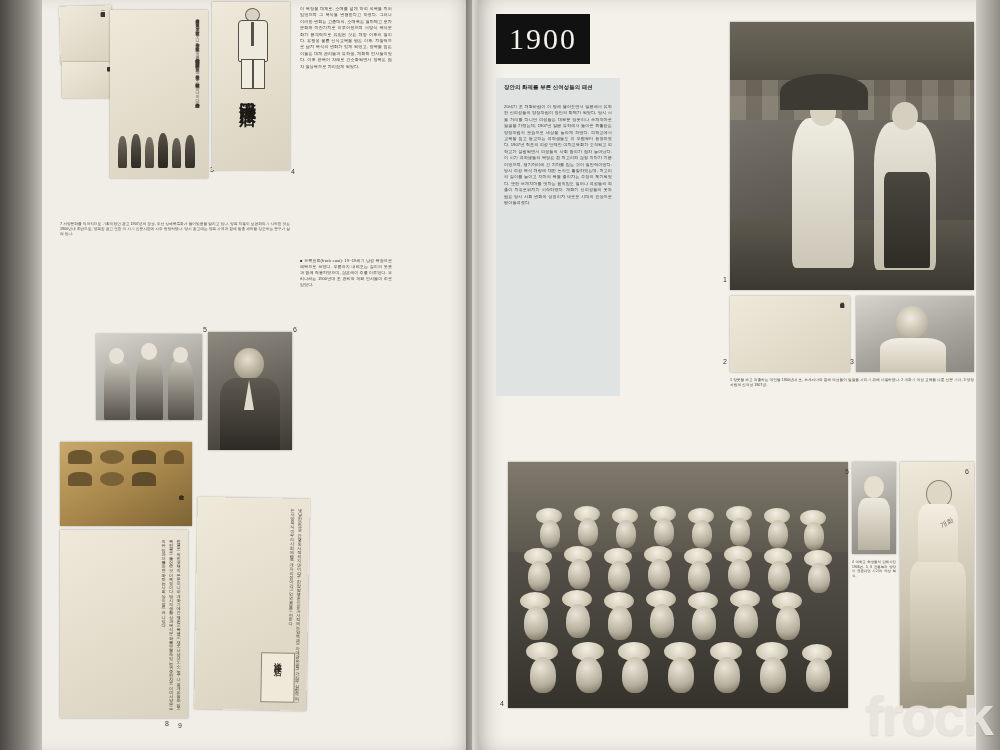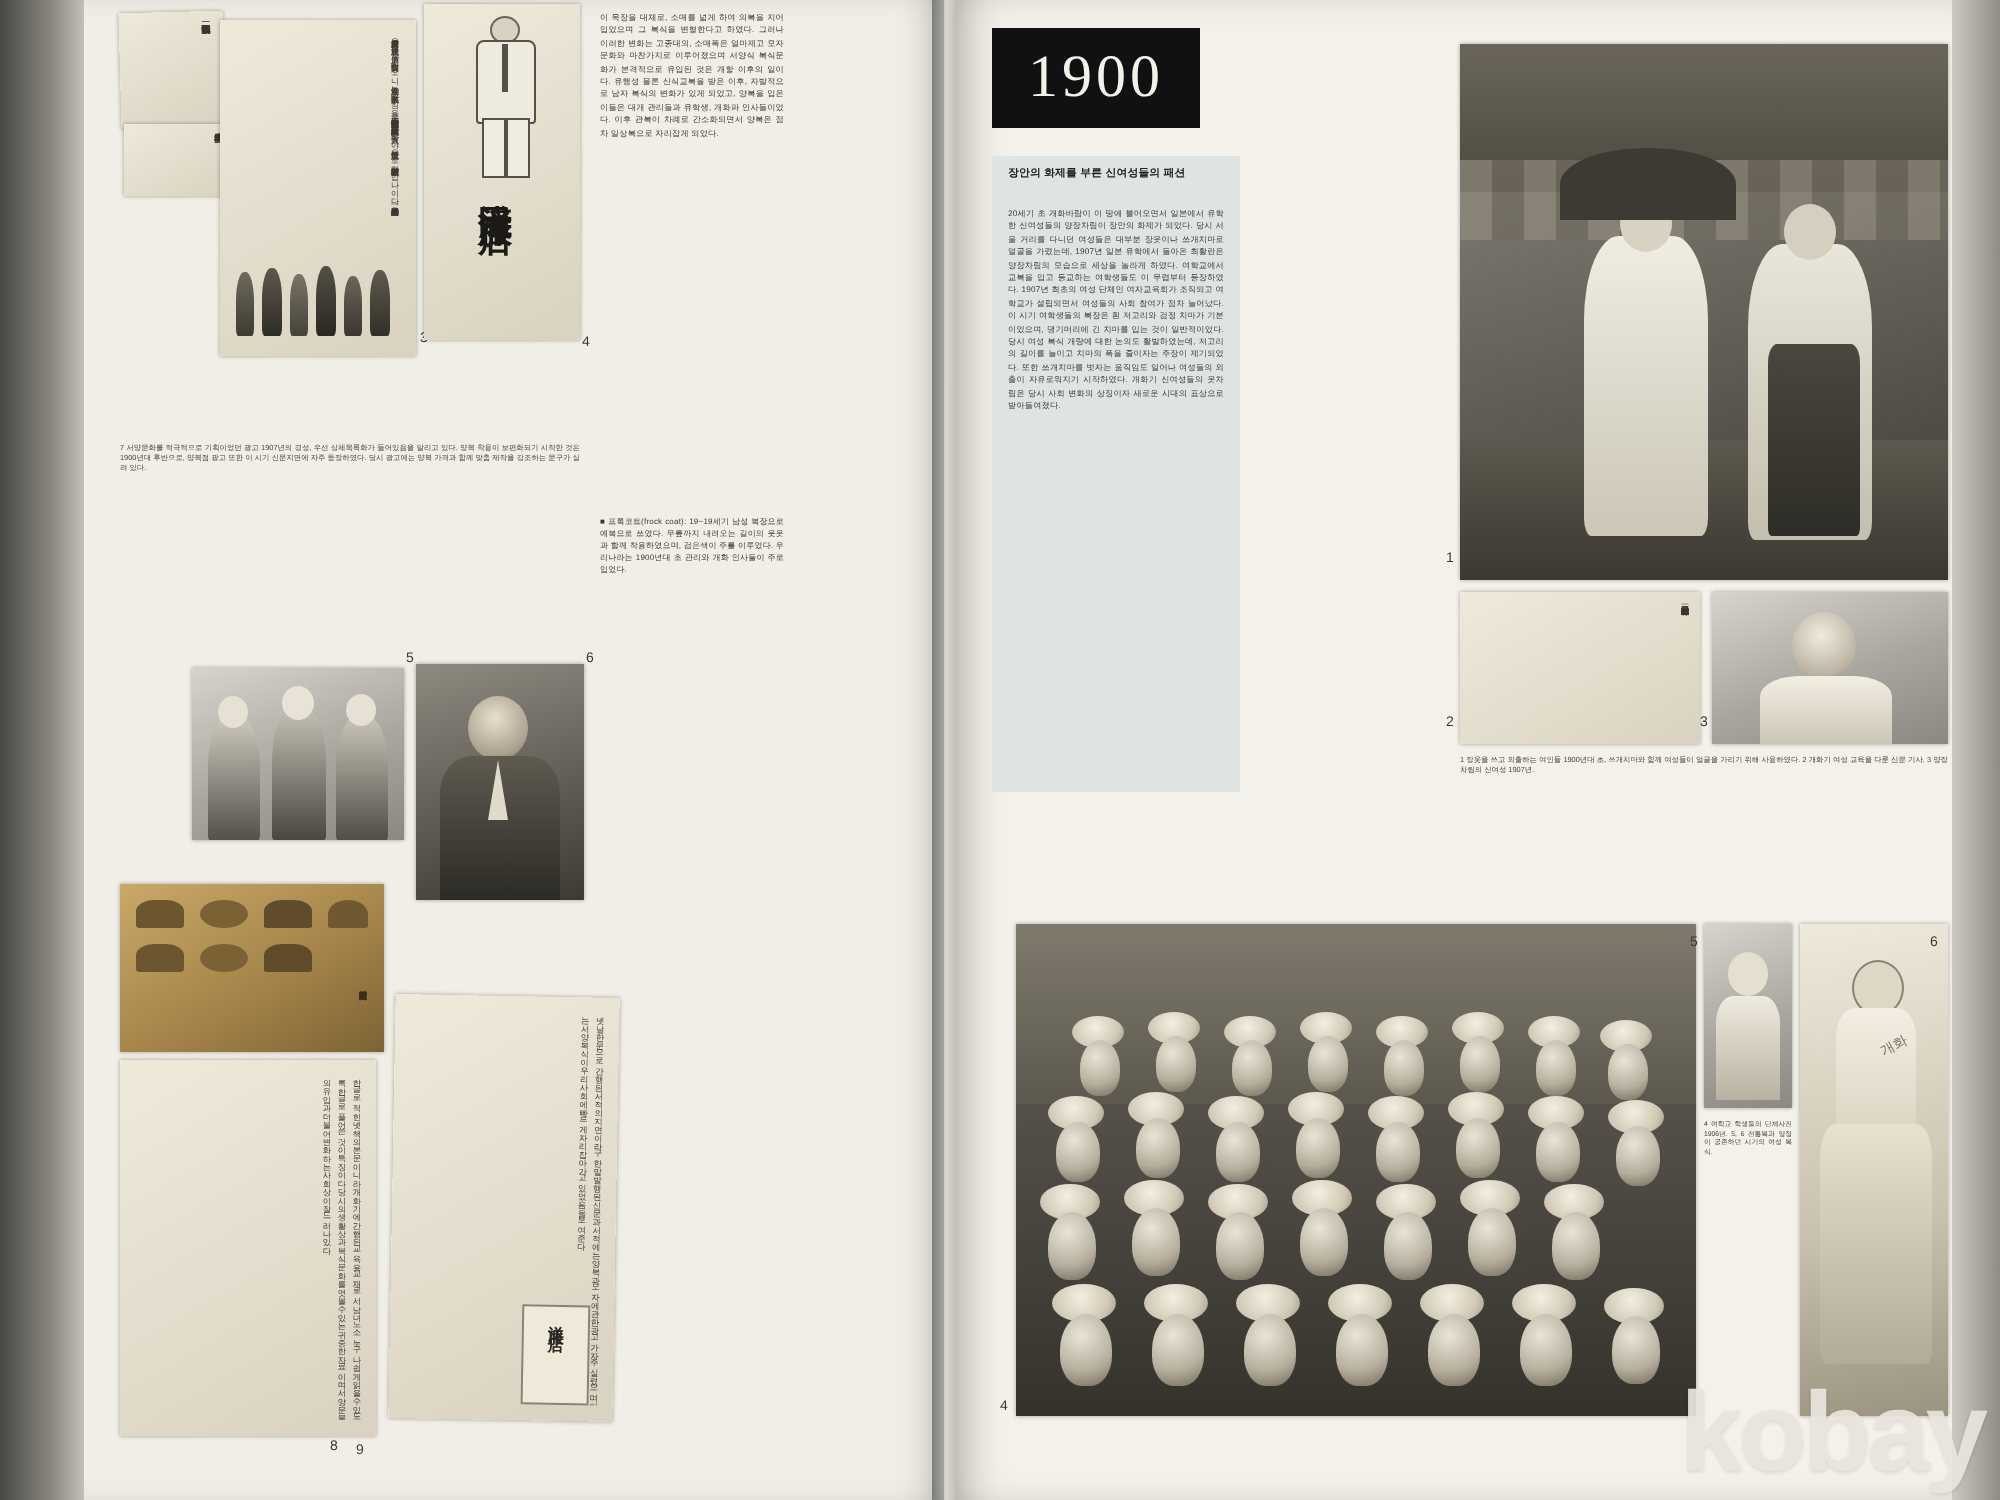--- a/index.html
+++ b/index.html
@@ -254,21 +254,21 @@
     <div class="photo ph-cream" style="left:196px;top:498px;width:112px;height:212px;transform:rotate(1deg);">
       <div class="vcol" style="left:6px;top:6px;height:198px;width:100px;font-size:4.2px;line-height:7.5px;">
         녯날한문으로간행된서적의지면이라구한말발행된신문과서적에는양복과모자에관한광고가자주실렸으며이는서양복식이우리사회에빠르게자리잡아가고있었음을보여준다
       </div>
       <div style="position:absolute;left:66px;top:154px;width:32px;height:48px;background:#efe9da;border:1px solid #8a8272;"></div>
       <div class="shop-sign" style="left:76px;top:158px;height:40px;font-size:8px;color:#2b2722;">洋服店</div>
     </div>
     <div class="num" style="left:165px;top:720px;">8</div>
     <div class="num" style="left:178px;top:722px;">9</div>
 
-    <div class="year-badge" style="left:496px;top:14px;width:104px;height:50px;font-size:30px;text-align:right;">1900</div>
+    <div class="year-badge" style="left:496px;top:14px;width:94px;height:50px;font-size:30px;text-align:right;">1900</div>
 
     <div class="tint-col" style="left:496px;top:78px;width:124px;height:318px;"></div>
     <div class="textcol" style="left:504px;top:84px;width:108px;height:16px;font-size:5.4px;line-height:7.5px;font-weight:bold;color:#23211d;">장안의 화제를 부른 신여성들의 패션</div>
     <div class="textcol" style="left:504px;top:104px;width:108px;height:286px;">20세기 초 개화바람이 이 땅에 불어오면서 일본에서 유학한 신여성들의 양장차림이 장안의 화제가 되었다. 당시 서울 거리를 다니던 여성들은 대부분 장옷이나 쓰개치마로 얼굴을 가렸는데, 1907년 일본 유학에서 돌아온 최활란은 양장차림의 모습으로 세상을 놀라게 하였다. 여학교에서 교복을 입고 등교하는 여학생들도 이 무렵부터 등장하였다. 1907년 최초의 여성 단체인 여자교육회가 조직되고 여학교가 설립되면서 여성들의 사회 참여가 점차 늘어났다. 이 시기 여학생들의 복장은 흰 저고리와 검정 치마가 기본이었으며, 댕기머리에 긴 치마를 입는 것이 일반적이었다. 당시 여성 복식 개량에 대한 논의도 활발하였는데, 저고리의 길이를 늘이고 치마의 폭을 줄이자는 주장이 제기되었다. 또한 쓰개치마를 벗자는 움직임도 일어나 여성들의 외출이 자유로워지기 시작하였다. 개화기 신여성들의 옷차림은 당시 사회 변화의 상징이자 새로운 시대의 표상으로 받아들여졌다.</div>
 
     <div class="photo ph-dark" style="left:730px;top:22px;width:244px;height:268px;">
       <div style="position:absolute;left:0;top:0;right:0;height:74px;background:linear-gradient(180deg,#6b6659,#4c483f);"></div>
       <div style="position:absolute;left:0;top:58px;right:0;height:40px;background:repeating-linear-gradient(90deg,#8d8879 0 16px,#716c5e 16px 32px);opacity:.75;"></div>
       <div style="position:absolute;left:0;bottom:0;right:0;height:70px;background:linear-gradient(180deg,#5c584e,#3b3830);"></div>
 
@@ -382,15 +382,15 @@
       <div style="position:absolute;left:10px;top:100px;width:56px;height:120px;background:linear-gradient(180deg,#e8e1cf,#b2ab97);border-radius:14% 14% 6% 6%;"></div>
     </div>
     <div class="num" style="left:965px;top:468px;">6</div>
 
     <div class="caption" style="left:852px;top:560px;width:44px;height:140px;font-size:3.4px;line-height:4.6px;">4 여학교 학생들의 단체사진 1906년. 5, 6 전통복과 양장이 공존하던 시기의 여성 복식.</div>
 
     <div class="stamp" style="left:940px;top:518px;">개화</div>
   </div>
 
   <div class="watermark">
-    <span class="wm-k">kobay</span>
+    <span class="wm-k">frock</span>
   </div>
 </div>
 
 </body></html>

